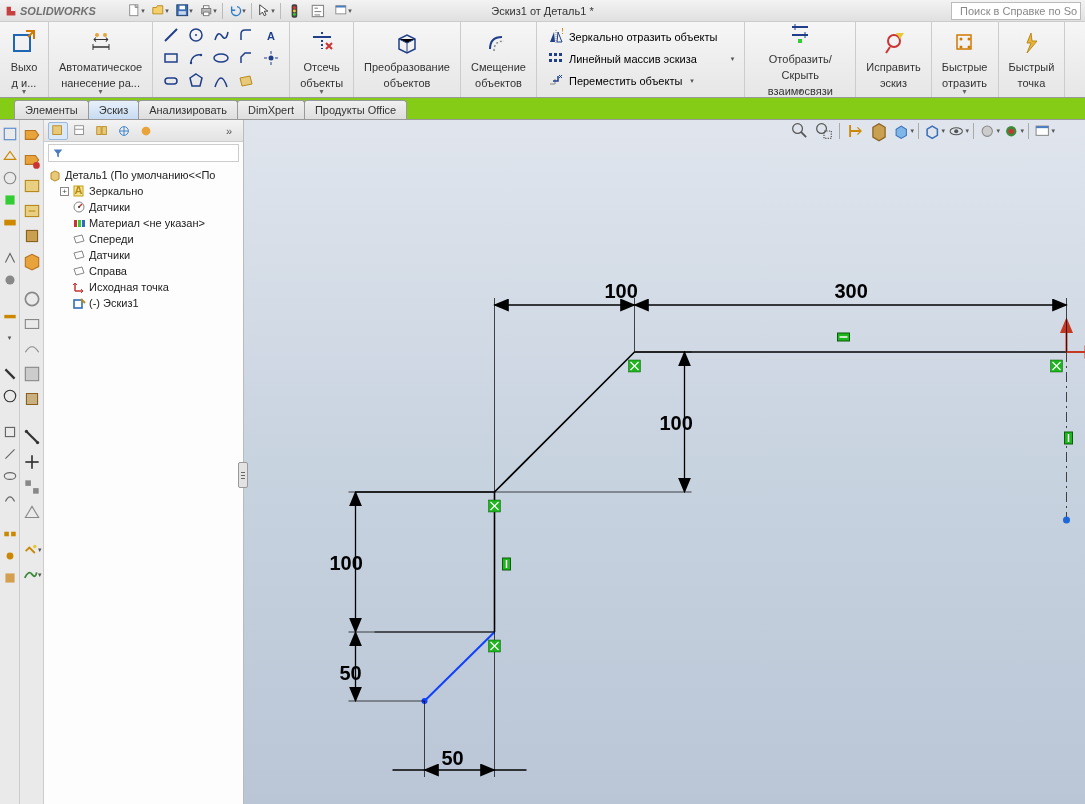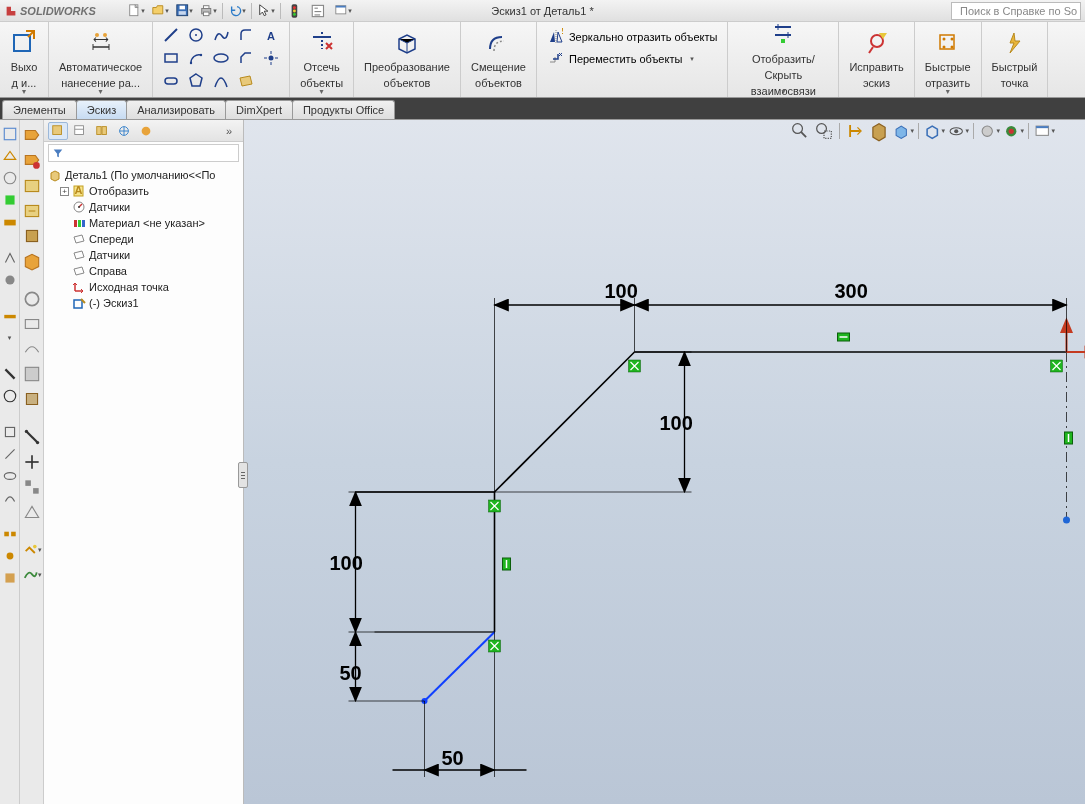--- a/index.html
+++ b/index.html
@@ -22,21 +22,21 @@
   .rbtn-big .lbl { font-size:11px; line-height:16px; color:#333; max-width:90px; }
   .rtool-grid { display:grid; grid-template-columns:repeat(5,24px); grid-template-rows:repeat(3,22px); gap:1px; }
   .rtool { width:24px; height:22px; display:flex; align-items:center; justify-content:center; cursor:pointer; }
   .rline { display:flex; align-items:center; gap:4px; height:22px; cursor:pointer; padding:0 2px; }
   .rgroup .dd-arrow { position:absolute; bottom:1px; font-size:8px; color:#666; }
 
   .ico { width:18px; height:18px; display:flex; align-items:center; justify-content:center; }
   .ico-big { width:28px; height:28px; display:flex; align-items:center; justify-content:center; }
 
   
-  .tabs { height:22px; background:#404040; display:flex; align-items:flex-end; gap:0; padding-left:2px; border-bottom:1px solid #999; }
+  .tabs { height:22px; background:#84cc16; display:flex; align-items:flex-end; gap:0; padding-left:14px; border-bottom:1px solid #999; }
   .tab { padding:3px 10px; background:linear-gradient(#f0f0f0,#dedede); border:1px solid #999; border-bottom:none; margin-right:-1px; cursor:pointer; color:#333; border-radius:3px 3px 0 0; }
   .tab.active { background:linear-gradient(#e8f1fb,#c7dbf2); font-weight:normal; }
 
   
   .main { position:absolute; top:120px; left:0; right:0; bottom:0; display:flex; }
   .side-toolbar { width:20px; background:#eaeaea; border-right:1px solid #ccc; display:flex; flex-direction:column; align-items:center; gap:6px; padding-top:6px; }
   .side-toolbar .sbtn { width:16px; height:16px; cursor:pointer; display:flex; align-items:center; justify-content:center; border-radius:2px; }
   .side-toolbar .ssep { height:8px; }
 
   .side-toolbar2 { width:24px; background:#eaeaea; border-right:1px solid #ccc; display:flex; flex-direction:column; align-items:center; gap:5px; padding-top:6px; }
@@ -346,20 +346,34 @@
             <line x1="9" y1="2" x2="9" y2="16" stroke="#888" stroke-dasharray="1 1"></line>
             <path d="M15 14 L11 4 L10 14 Z" fill="none" stroke="#1f3f8a"></path>
             <text x="14" y="6" font-size="8" fill="#c80">!</text>
           </svg>
         </span>
       <span>Зеркально отразить объекты</span>
     </div>
     <div class="rline">
       <span class="ico">
           <svg viewBox="0 0 18 18">
+            <rect x="2" y="3" width="3" height="3" fill="#1f3f8a"></rect>
+            <rect x="7" y="3" width="3" height="3" fill="#1f3f8a"></rect>
+            <rect x="12" y="3" width="3" height="3" fill="#1f3f8a"></rect>
+            <rect x="2" y="9" width="3" height="3" fill="#1f3f8a"></rect>
+            <rect x="7" y="9" width="3" height="3" fill="#1f3f8a"></rect>
+            <rect x="12" y="9" width="3" height="3" fill="#1f3f8a"></rect>
+          </svg>
+        </span>
+      <span>Линейный массив эскиза</span>
+      <span style="font-size:7px;color:#555;margin-left:30px;">▾</span>
+    </div>
+    <div class="rline">
+      <span class="ico">
+          <svg viewBox="0 0 18 18">
             <path d="M3 12 L8 12 L8 7" fill="none" stroke="#888"></path>
             <path d="M6 9 L11 9 L11 4" fill="none" stroke="#1f3f8a" stroke-width="1.5"></path>
             <path d="M12 3 L15 6 M15 3 L12 6" stroke="#1f3f8a"></path>
           </svg>
         </span>
       <span>Переместить объекты</span>
       <span style="font-size:7px;color:#555;margin-left:4px;">▾</span>
     </div>
   </div>
   <div class="rgroup">
@@ -675,21 +689,21 @@
         <span class="tlabel">Деталь1  (По умолчанию&lt;&lt;По</span>
       </div>
       <div class="tnode tind1">
         <span class="texp">+</span>
         <span class="tico">
             <svg viewBox="0 0 14 14">
               <rect x="2" y="2" width="9" height="10" fill="#f6e38a" stroke="#c4a020"></rect>
               <text x="6.5" y="10" text-anchor="middle" font-size="9" font-weight="bold" fill="#b88a1d">A</text>
             </svg>
           </span>
-        <span class="tlabel">Отобразить</span>
+        <span class="tlabel">Зеркально</span>
       </div>
       <div class="tnode tind1">
         <span class="tnoexp"></span>
         <span class="tico">
             <svg viewBox="0 0 14 14">
               <circle cx="7" cy="7" r="5" fill="#fff" stroke="#888"></circle>
               <path d="M7 7 L10 4" stroke="#c33" stroke-width="1.5"></path>
               <circle cx="7" cy="7" r="1" fill="#333"></circle>
             </svg>
           </span>

